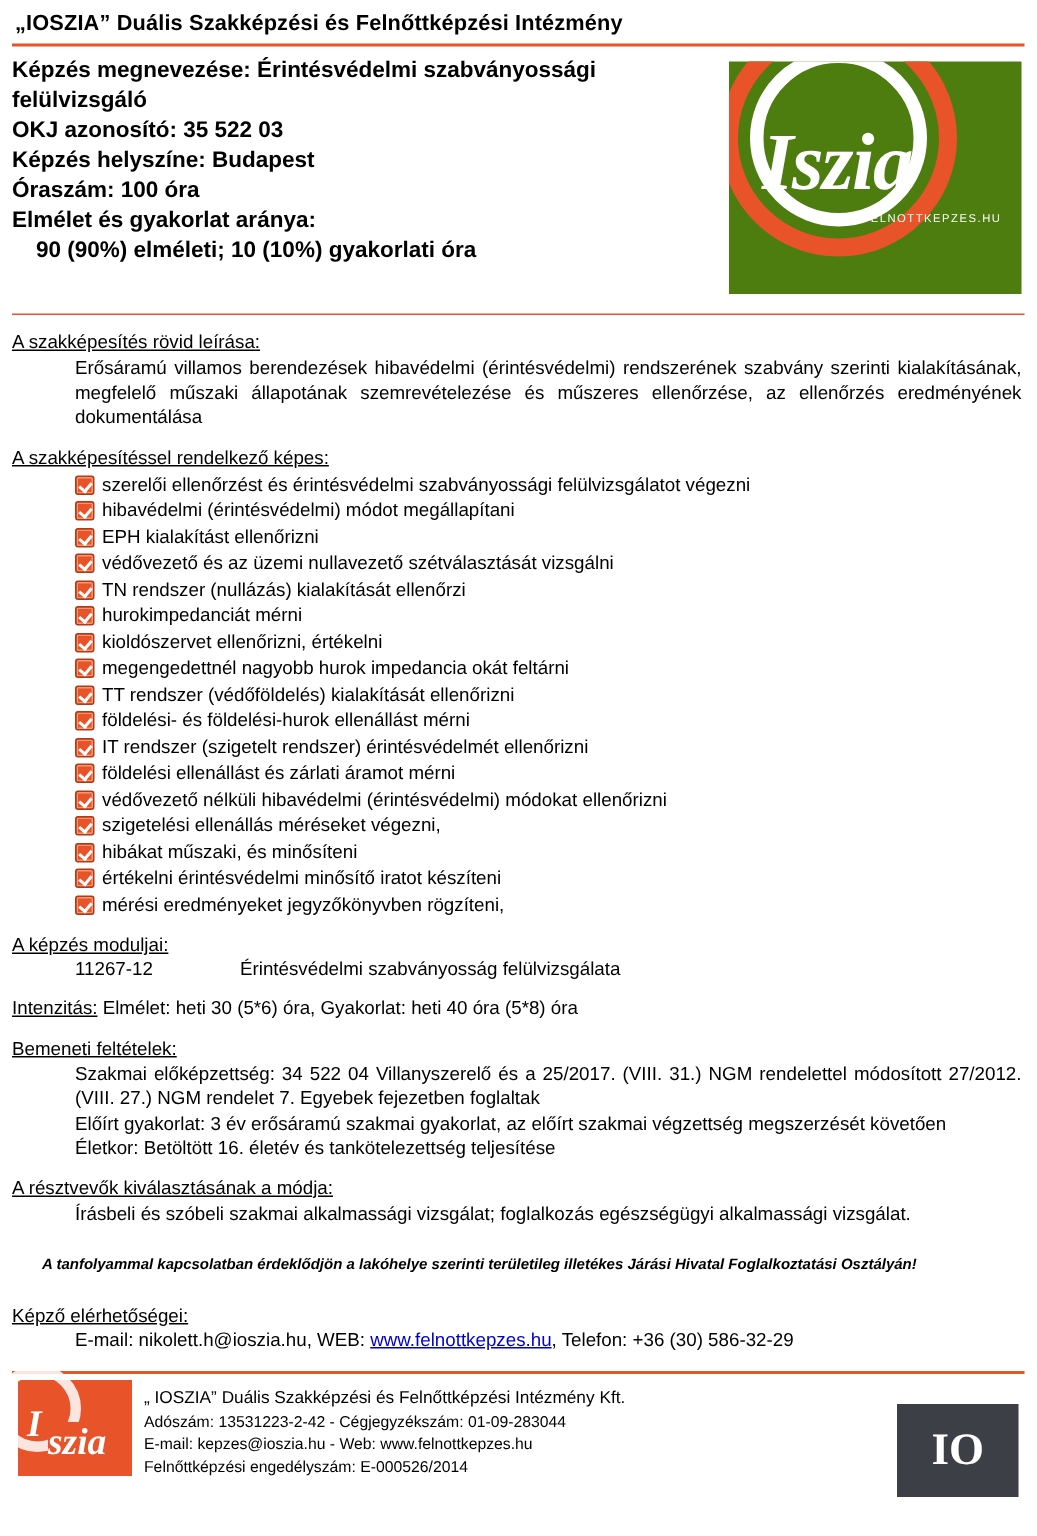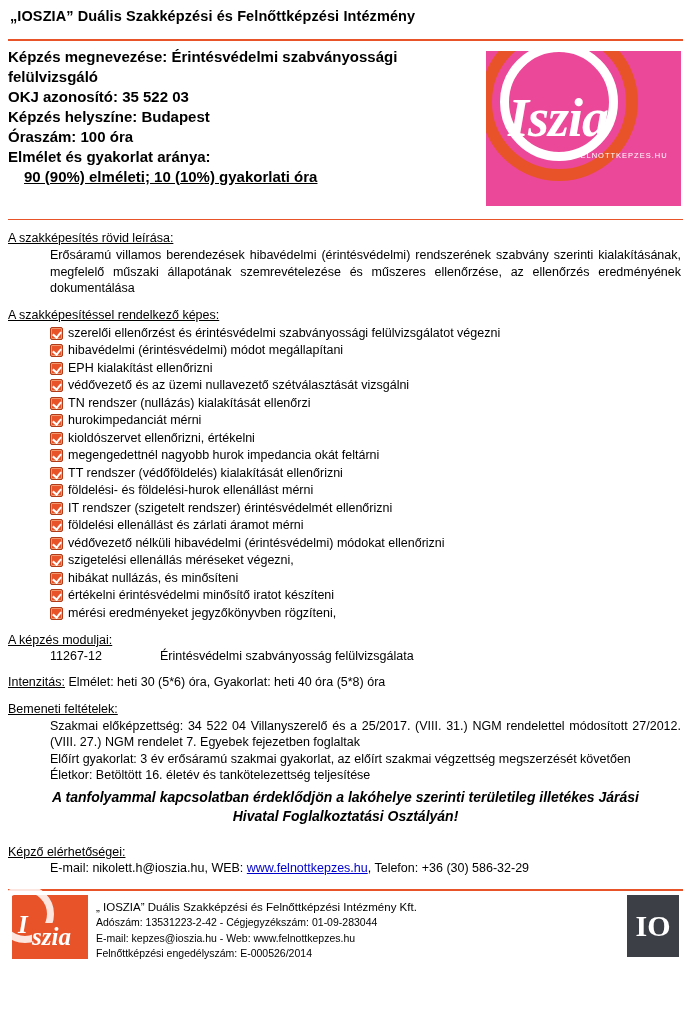--- a/index.html
+++ b/index.html
@@ -15,48 +15,48 @@
     min-height:1024px;
     position:relative;
     box-sizing:border-box;
     padding:6px 8px 4px 8px;
   }
   
   .doc-title{
     font-size:14.5px;
     font-weight:bold;
     letter-spacing:0.1px;
-    padding:2px 2px 15px 2px;
+    padding:2px 2px 5px 2px;
   }
   .rule{
     border:0;
     border-top:2px solid #e8532a;
     margin:0 0 6px 0;
   }
   .rule.thin{border-top:1.6px solid #e8532a;}
   
   .top-block{
     position:relative;
     min-height:172px;
   }
   .top-info{
     width:455px;
     font-size:15px;
     font-weight:bold;
     line-height:1.33;
   }
   .top-info .ln{display:block;}
-  .top-info .indent{padding-left:16px;text-decoration:underline;}
+  .top-info .indent{padding-left:16px;}
   .logo-box{
     position:absolute;
     right:2px;
     top:4px;
     width:195px;
     height:155px;
-    background:#ec4899;
+    background:#4d7c0f;
     overflow:hidden;
   }
   .logo-ring{
     position:absolute;
     width:158px;height:158px;
     border-radius:50%;
     border:12px solid #e8532a;
     left:-6px;top:-28px;
     box-sizing:border-box;
   }
@@ -137,25 +137,24 @@
   }
   
   .module-row{
     font-size:12.5px;
     padding-left:42px;
     margin-top:2px;
   }
   .module-row .code{display:inline-block;width:110px;}
   
   .emph{
-    margin-top:4px;
-    font-size:14px;
+    margin-top:20px;
+    font-size:10px;
     font-weight:bold;
     font-style:italic;
-    text-align:center;
     line-height:1.35;
     padding:0 20px;
   }
   .contact{
     margin-top:19px;
   }
   .contact .line{
     font-size:12.5px;
     padding-left:42px;
   }
@@ -206,22 +205,22 @@
   }
   .footer-text{
     text-align:left;
     font-size:10.5px;
     line-height:1.45;
     padding:2px 88px 0 88px;
   }
   .footer-text .l1{font-size:11.5px;}
   .footer-io{
     position:absolute;
-    right:4px;top:6px;
-    width:52px;height:62px;
+    right:4px;top:22px;
+    width:81px;height:62px;
     background:#3c3f46;
     color:#ffffff;
     font-family:"Liberation Serif", serif;
     font-size:30px;
     font-weight:bold;
     display:flex;
     align-items:center;
     justify-content:center;
   }
 </style>
@@ -268,21 +267,21 @@
       <li><span class="bullet-ico"></span><span>TN rendszer (nullázás) kialakítását ellenőrzi</span></li>
       <li><span class="bullet-ico"></span><span>hurokimpedanciát mérni</span></li>
       <li><span class="bullet-ico"></span><span>kioldószervet ellenőrizni, értékelni</span></li>
       <li><span class="bullet-ico"></span><span>megengedettnél nagyobb hurok impedancia okát feltárni</span></li>
       <li><span class="bullet-ico"></span><span>TT rendszer (védőföldelés) kialakítását ellenőrizni</span></li>
       <li><span class="bullet-ico"></span><span>földelési- és földelési-hurok ellenállást mérni</span></li>
       <li><span class="bullet-ico"></span><span>IT rendszer (szigetelt rendszer) érintésvédelmét ellenőrizni</span></li>
       <li><span class="bullet-ico"></span><span>földelési ellenállást és zárlati áramot mérni</span></li>
       <li><span class="bullet-ico"></span><span>védővezető nélküli hibavédelmi (érintésvédelmi) módokat ellenőrizni</span></li>
       <li><span class="bullet-ico"></span><span>szigetelési ellenállás méréseket végezni,</span></li>
-      <li><span class="bullet-ico"></span><span>hibákat nullázás, és minősíteni</span></li>
+      <li><span class="bullet-ico"></span><span>hibákat műszaki, és minősíteni</span></li>
       <li><span class="bullet-ico"></span><span>értékelni érintésvédelmi minősítő iratot készíteni</span></li>
       <li><span class="bullet-ico"></span><span>mérési eredményeket jegyzőkönyvben rögzíteni,</span></li>
     </ul>
   </div>
 
   <div class="sec">
     <div class="sec-title">A képzés moduljai:</div>
     <div class="module-row">
       <span class="code">11267-12</span><span>Érintésvédelmi szabványosság felülvizsgálata</span>
     </div>
@@ -292,20 +291,24 @@
     <span class="u">Intenzitás:</span><span> Elmélet: heti 30 (5*6) óra, Gyakorlat: heti 40 óra (5*8) óra</span>
   </div>
 
   <div class="sec">
     <div class="sec-title">Bemeneti feltételek:</div>
     <div class="sec-body">Szakmai előképzettség: 34 522 04 Villanyszerelő és a 25/2017. (VIII. 31.) NGM rendelettel módosított 27/2012. (VIII. 27.) NGM rendelet 7. Egyebek fejezetben foglaltak</div>
     <div class="sec-body">Előírt gyakorlat: 3 év erősáramú szakmai gyakorlat, az előírt szakmai végzettség megszerzését követően</div>
     <div class="sec-body">Életkor: Betöltött 16. életév és tankötelezettség teljesítése</div>
   </div>
 
+  <div class="sec">
+    <div class="sec-title">A résztvevők kiválasztásának a módja:</div>
+    <div class="sec-body">Írásbeli és szóbeli szakmai alkalmassági vizsgálat; foglalkozás egészségügyi alkalmassági vizsgálat.</div>
+  </div>
 
   <div class="emph">A tanfolyammal kapcsolatban érdeklődjön a lakóhelye szerinti területileg illetékes Járási Hivatal Foglalkoztatási Osztályán!</div>
 
   <div class="contact">
     <div class="sec-title">Képző elérhetőségei:</div>
     <div class="line">
       <span>E-mail: </span><span>nikolett.h@ioszia.hu</span><span>, WEB: </span><a href="#">www.felnottkepzes.hu</a><span>, Telefon: </span><span>+36 (30) 586-32-29</span>
     </div>
   </div>
 

